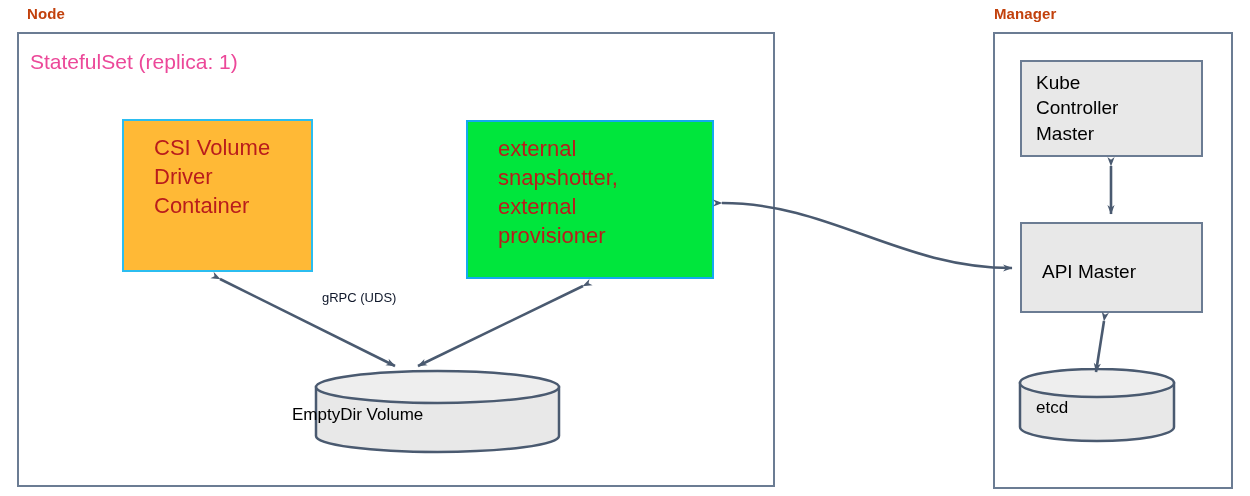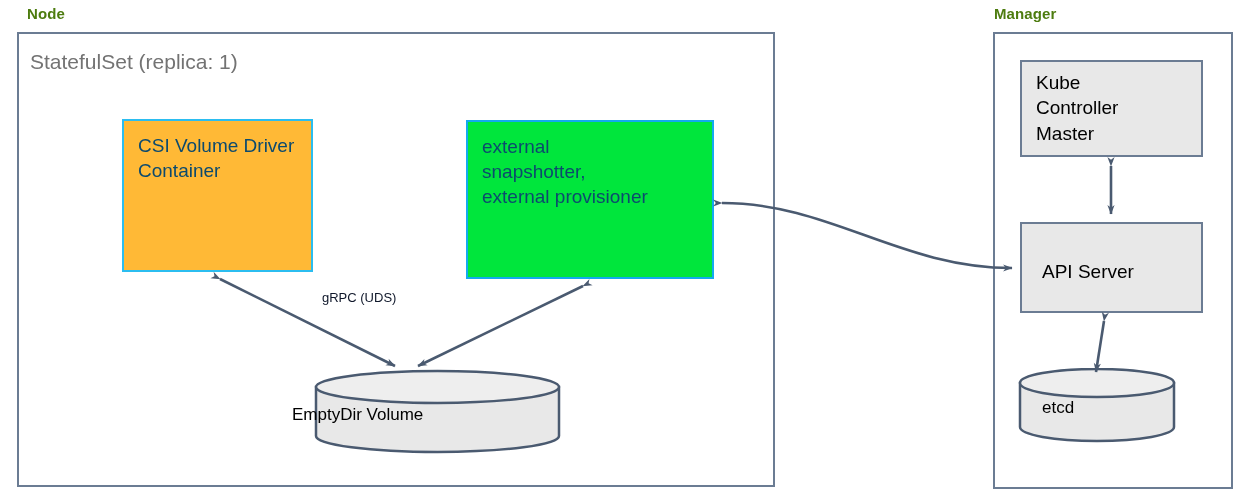--- a/index.html
+++ b/index.html
@@ -22,44 +22,45 @@
   .abs { position: absolute; box-sizing: border-box; }
 
   
   .group-frame {
     border: 2px solid #6b7c93;
     background: transparent;
   }
   .group-label {
     font-size: 15px;
     font-weight: bold;
-    color: #4d7c0f;
+    color: #c2410c;
     letter-spacing: 0.1px;
     white-space: nowrap;
   }
 
   
   .section-title {
     font-size: 21px;
-    color: #737373;
+    color: #ec4899;
     white-space: nowrap;
   }
 
   
   .box {
     border: 2px solid #29b6f6;
     display: flex;
     align-items: flex-start;
     justify-content: flex-start;
     padding: 12px 0 0 14px;
   }
   .box-text {
-    font-size: 19px;
+    font-size: 22px;
     line-height: 1.32;
-    color: #0c4a6e;
+    color: #b91c1c;
+    margin-left: 16px;
   }
   .box.orange { background: #ffb936; border-color: #2bbdf0; }
   .box.green  { background: #00e63c; border-color: #13a9f0; }
 
   .gray-box {
     background: #e8e8e8;
     border: 2px solid #6b7c93;
     display: flex;
     align-items: flex-start;
     padding: 8px 0 0 14px;
@@ -128,29 +129,29 @@
 
   <div class="group-label abs" style="left:994px; top:5px;">Manager</div>
 
   <div class="group-frame abs" style="left:993px; top:32px; width:240px; height:457px;"></div>
 
   <div class="gray-box abs" style="left:1020px; top:60px; width:183px; height:97px;">
     <div class="gray-box-text" style="width:110px;">Kube Controller Master</div>
   </div>
 
   <div class="gray-box center abs" style="left:1020px; top:222px; width:183px; height:91px; padding-left:20px;">
-    <div class="gray-box-text">API Server</div>
+    <div class="gray-box-text">API Master</div>
   </div>
 
   <div class="cylinder abs" style="left:1018px; top:368px; width:158px; height:76px;">
     <svg width="158" height="76" viewBox="0 0 158 76">
       <path d="M2,15 L2,59 A 77 14 0 0 0 156,59 L156,15 Z" fill="#e8e8e8" stroke="#4a5a70" stroke-width="2.5"></path>
       <ellipse cx="79" cy="15" rx="77" ry="14" fill="#eeeeee" stroke="#4a5a70" stroke-width="2.5"></ellipse>
     </svg>
-    <div class="cyl-label" style="left:24px; top:30px;">etcd</div>
+    <div class="cyl-label" style="left:18px; top:30px;">etcd</div>
   </div>
 
   <svg class="overlay">
     <defs>
       <marker id="ah" markerWidth="11" markerHeight="11" refX="9.4" refY="4" orient="auto" markerUnits="userSpaceOnUse">
         <path d="M0.5,0.4 L10,4 L0.5,7.6 L3.2,4 Z" fill="#4a5a70"></path>
       </marker>
     </defs>
 
     <line x1="220" y1="279" x2="395" y2="366" stroke="#4a5a70" stroke-width="2.6" marker-start="url(#ah)" marker-end="url(#ah)"></line>

